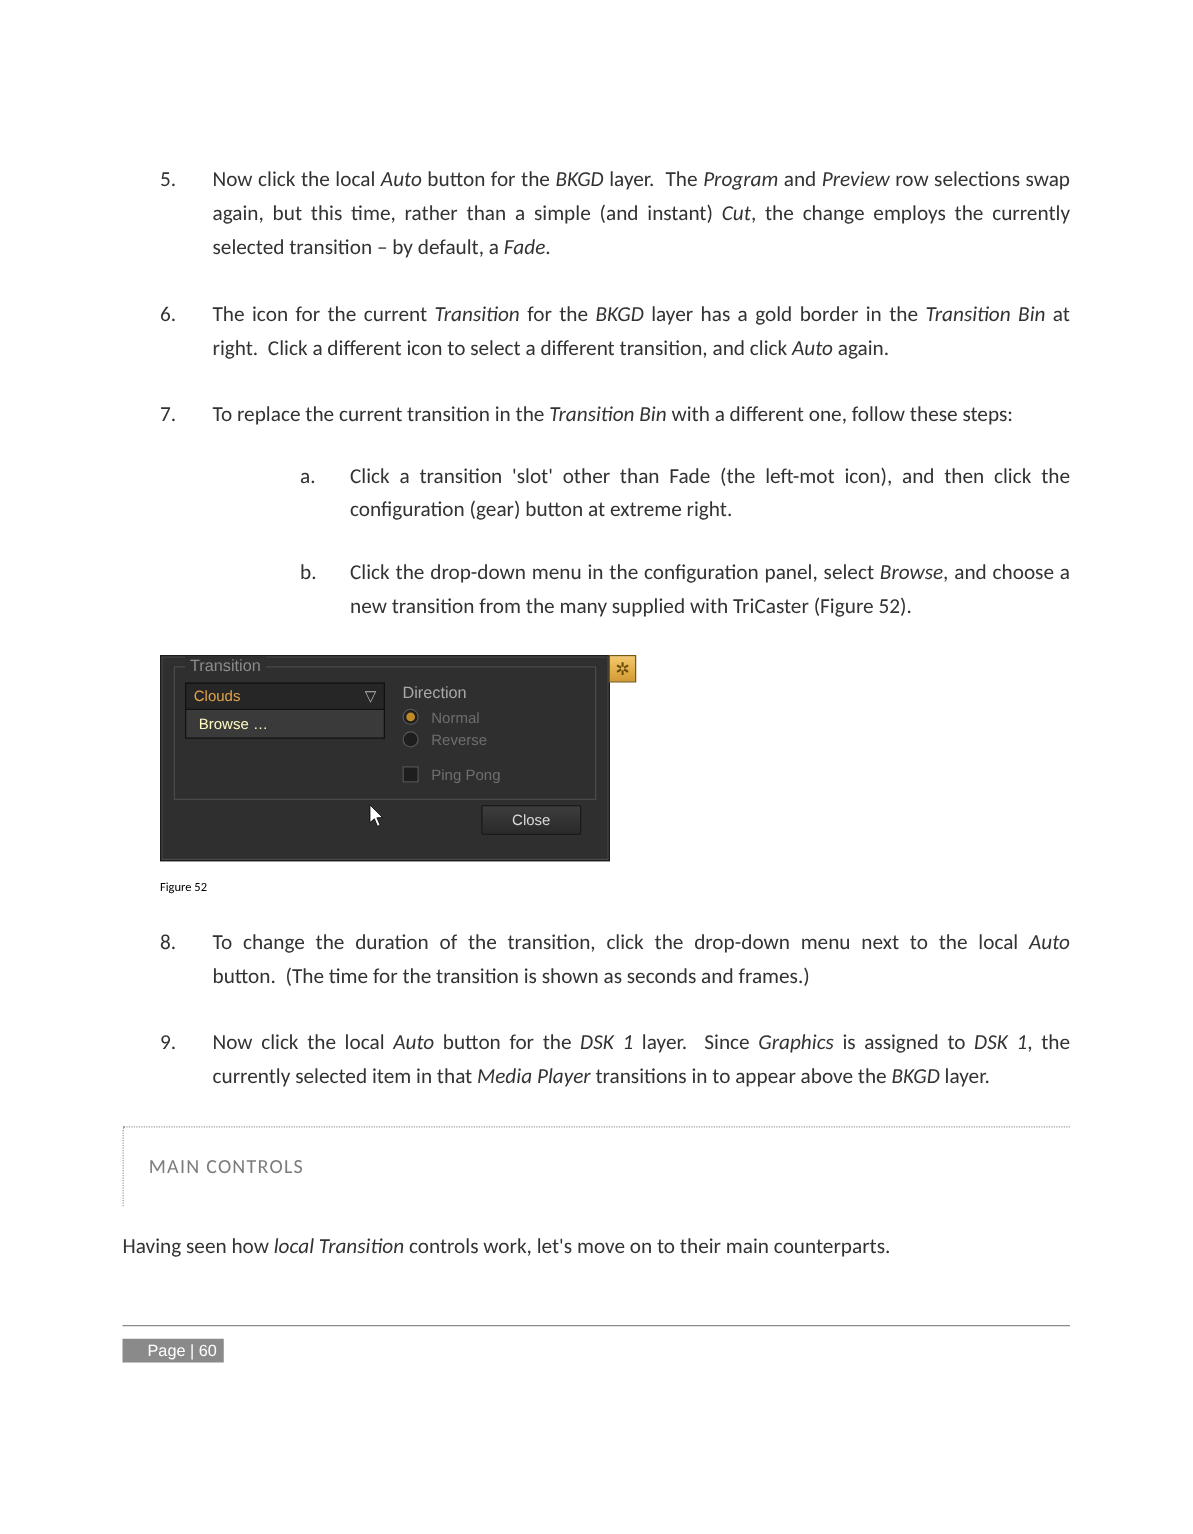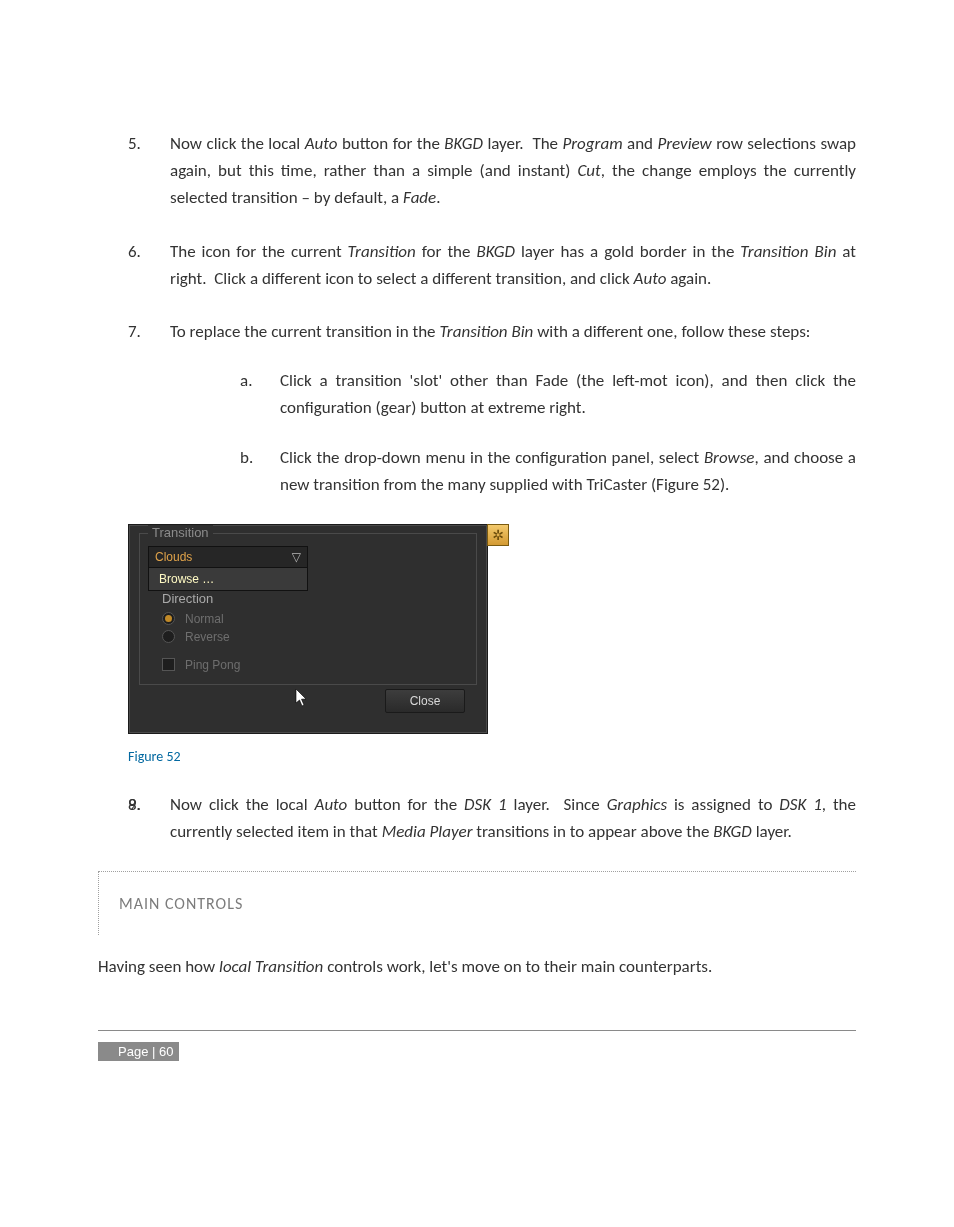--- a/index.html
+++ b/index.html
@@ -81,21 +81,20 @@
     position: absolute;
     top: -9px;
     left: 8px;
     padding: 0 4px;
     background: #2f2f2f;
     color: #8b8b8b;
     font-size: 13px;
   }
   .row-flex {
     display: flex;
-    flex-direction: column;
   }
   .left-col {
     width: 160px;
   }
   .right-col {
     padding-left: 12px;
   }
   .dropdown {
     display: flex;
     align-items: center;
@@ -194,22 +193,22 @@
     display: flex;
     align-items: center;
     justify-content: center;
     color: #6a4b0a;
     font-size: 14px;
     cursor: pointer;
   }
 
   .figure-caption {
     font-family: Calibri, Arial, sans-serif;
-    color: #0369a1;
-    font-size: 14px;
+    color: #000000;
+    font-size: 10px;
     margin: 14px 0 24px 30px;
   }
 
   .section-heading {
     border-top: 1px dotted #a0a0a0;
     border-left: 1px dotted #a0a0a0;
     padding: 10px 0 10px 8px;
     margin: 22px 0 18px 0;
   }
   .section-heading h2 {
@@ -314,20 +313,21 @@
         <span class="close-btn">Close</span>
       </div>
     </div>
   </div>
 
   <div class="figure-caption">Figure 52</div>
 
   <ol class="main-list">
     <li>
       <span class="num">8.</span>
+      <span>To change the duration of the transition, click the drop-down menu next to the local <em>Auto</em> button.&nbsp;&nbsp;(The time for the transition is shown as seconds and frames.)</span>
     </li>
     <li>
       <span class="num">9.</span>
       <span>Now click the local <em>Auto</em> button for the <em>DSK 1</em> layer.&nbsp;&nbsp;Since <em>Graphics</em> is assigned to <em>DSK 1</em>, the currently selected item in that <em>Media Player</em> transitions in to appear above the <em>BKGD</em> layer.</span>
     </li>
   </ol>
 
   <div class="section-heading">
     <h2>MAIN CONTROLS</h2>
   </div>

